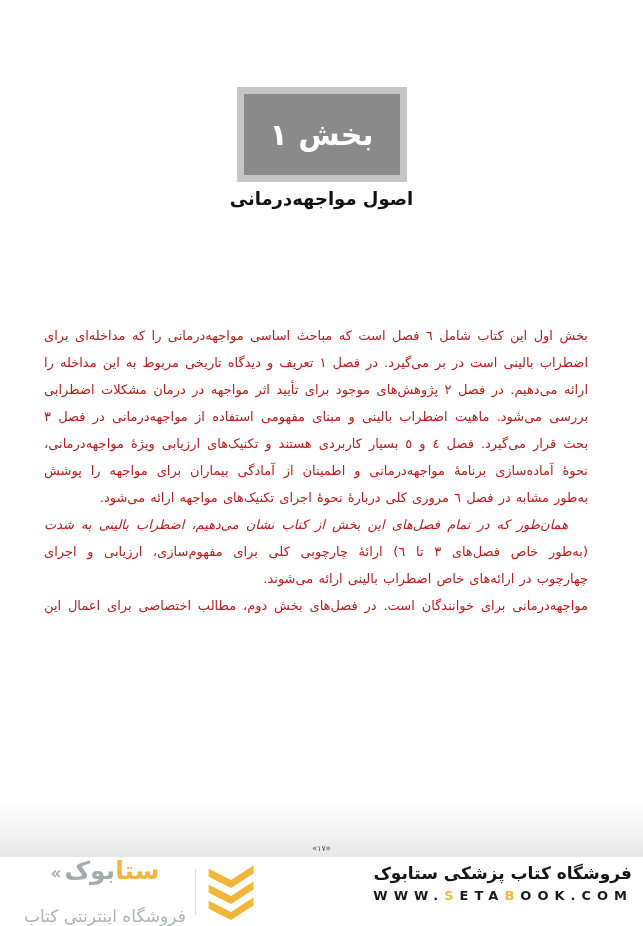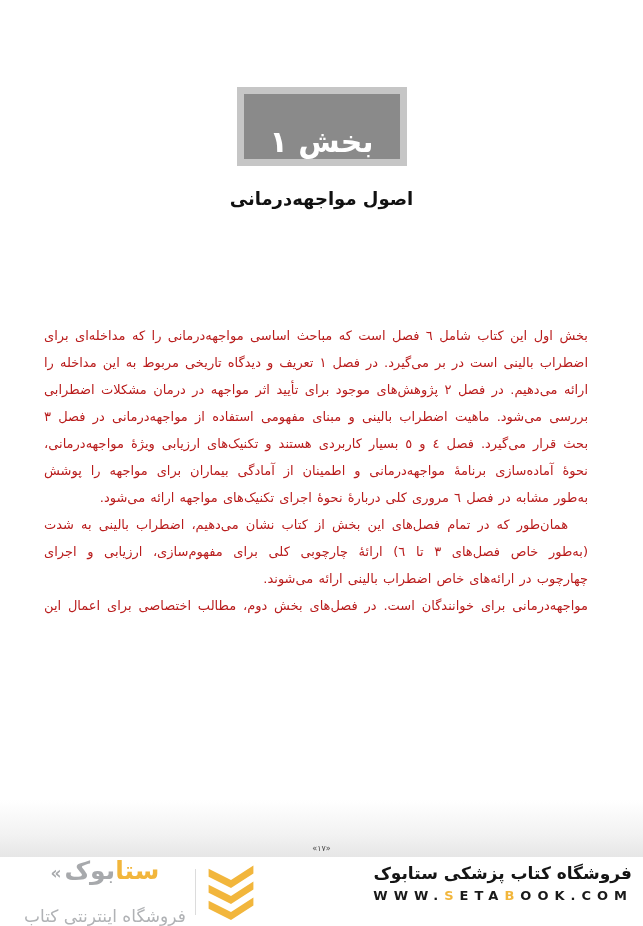--- a/index.html
+++ b/index.html
@@ -8,23 +8,23 @@
     width:643px; height:926px;
     margin:0 auto;
     background:#ffffff;
     font-family:"DejaVu Sans", sans-serif;
     overflow:hidden;
   }
 
   
   .part-box {
     position:absolute; top:87px; left:50%; transform:translateX(-50%);
-    width:170px; height:79px; box-sizing:border-box;
+    width:170px; height:95px; box-sizing:border-box;
     background:#8a8a8a; border:7px solid #c6c6c6;
-    display:flex; align-items:flex-end; justify-content:center;
+    display:flex; align-items:center; justify-content:center;
   }
   .part-box .part-label {
     color:#ffffff; font-weight:bold; font-size:30px;
     direction:rtl; letter-spacing:2px;
   }
 
   
   .chapter-title {
     position:absolute; top:188px; left:0; width:100%;
     text-align:center; direction:rtl;
@@ -35,21 +35,21 @@
   .body-text {
     position:absolute; top:322px; left:44px; right:55px;
     direction:rtl; color:#b91c1c; font-size:13px;
   }
   .text-line {
     display:block; line-height:27px; height:27px; overflow:hidden;
     text-align:justify; text-align-last:justify;
     word-spacing:1px;
   }
   .text-line.last { text-align-last:right; }
-  .text-line.indent { padding-right:20px; }
+  .text-line.indent { padding-right:20px;font-style:italic; }
 
   
   .scan-shade {
     position:absolute; left:0; top:800px; width:643px; height:57px;
     background:linear-gradient(180deg, rgba(232,232,232,0) 0%, rgba(232,232,232,0.55) 60%, #e6e6e6 100%);
   }
   .page-number {
     position:absolute; left:0; right:0; bottom:4px;
     text-align:center; font-size:8px; color:#4a4a4a; direction:rtl;
   }

